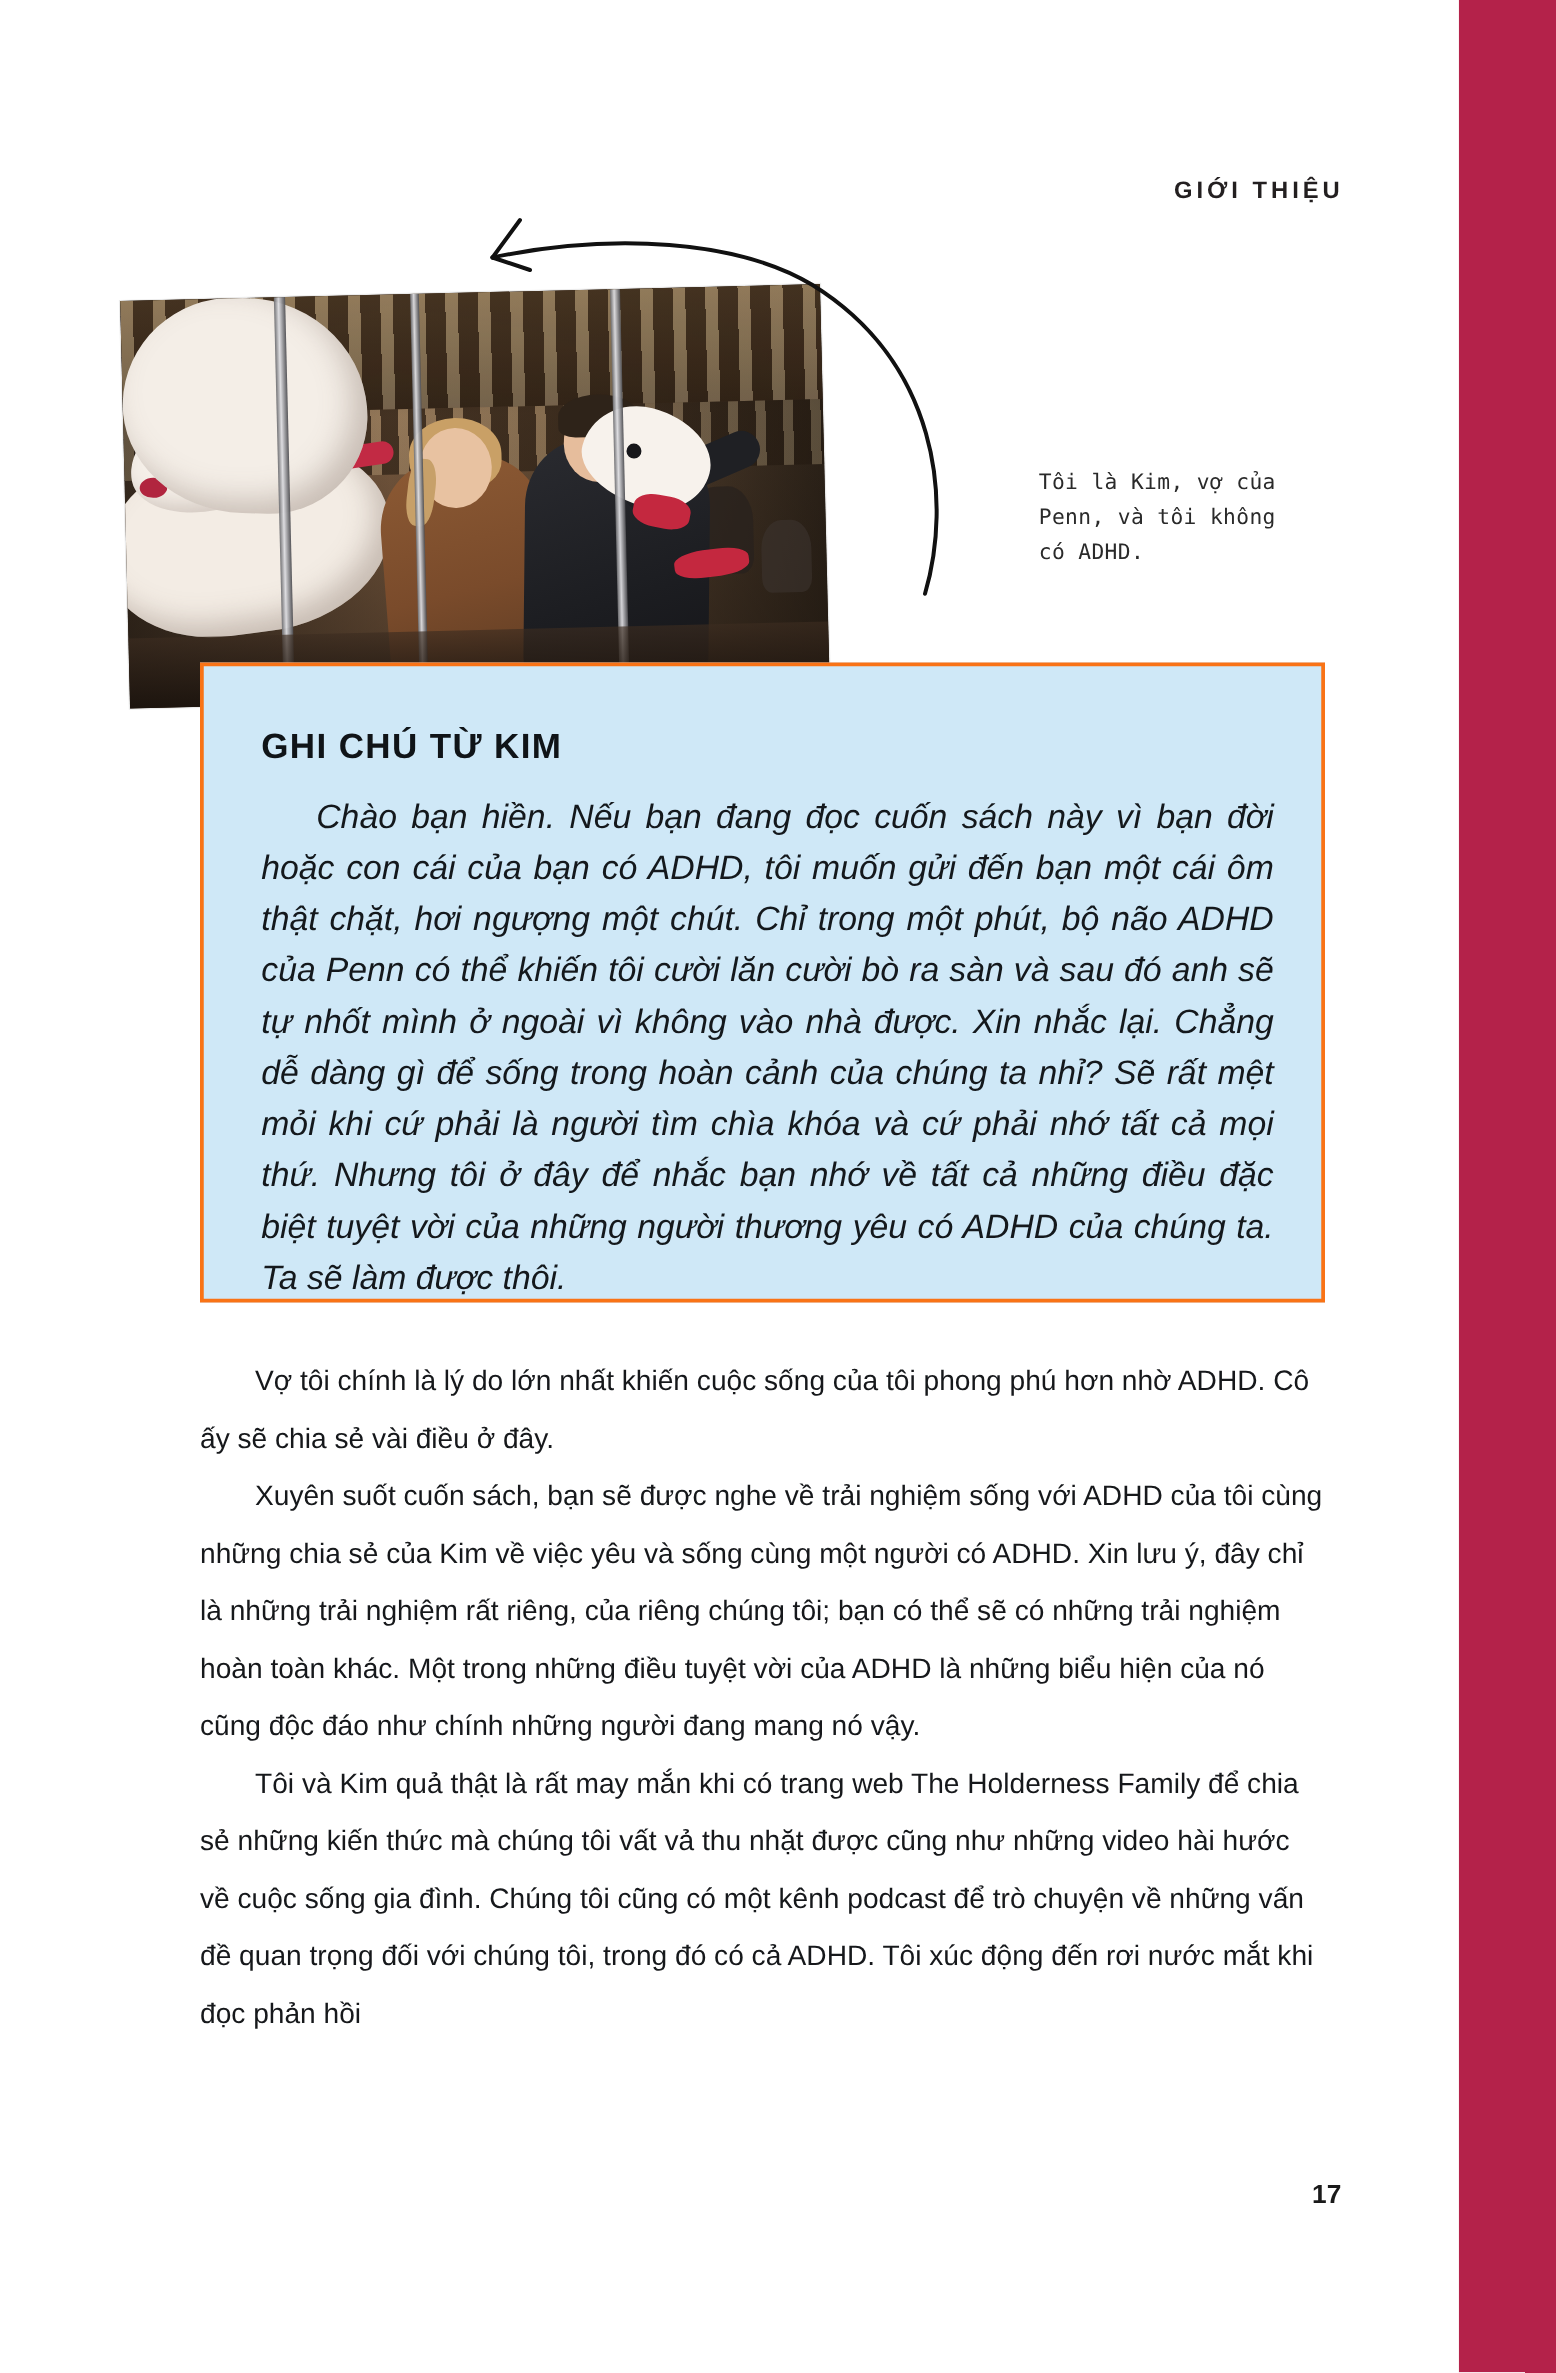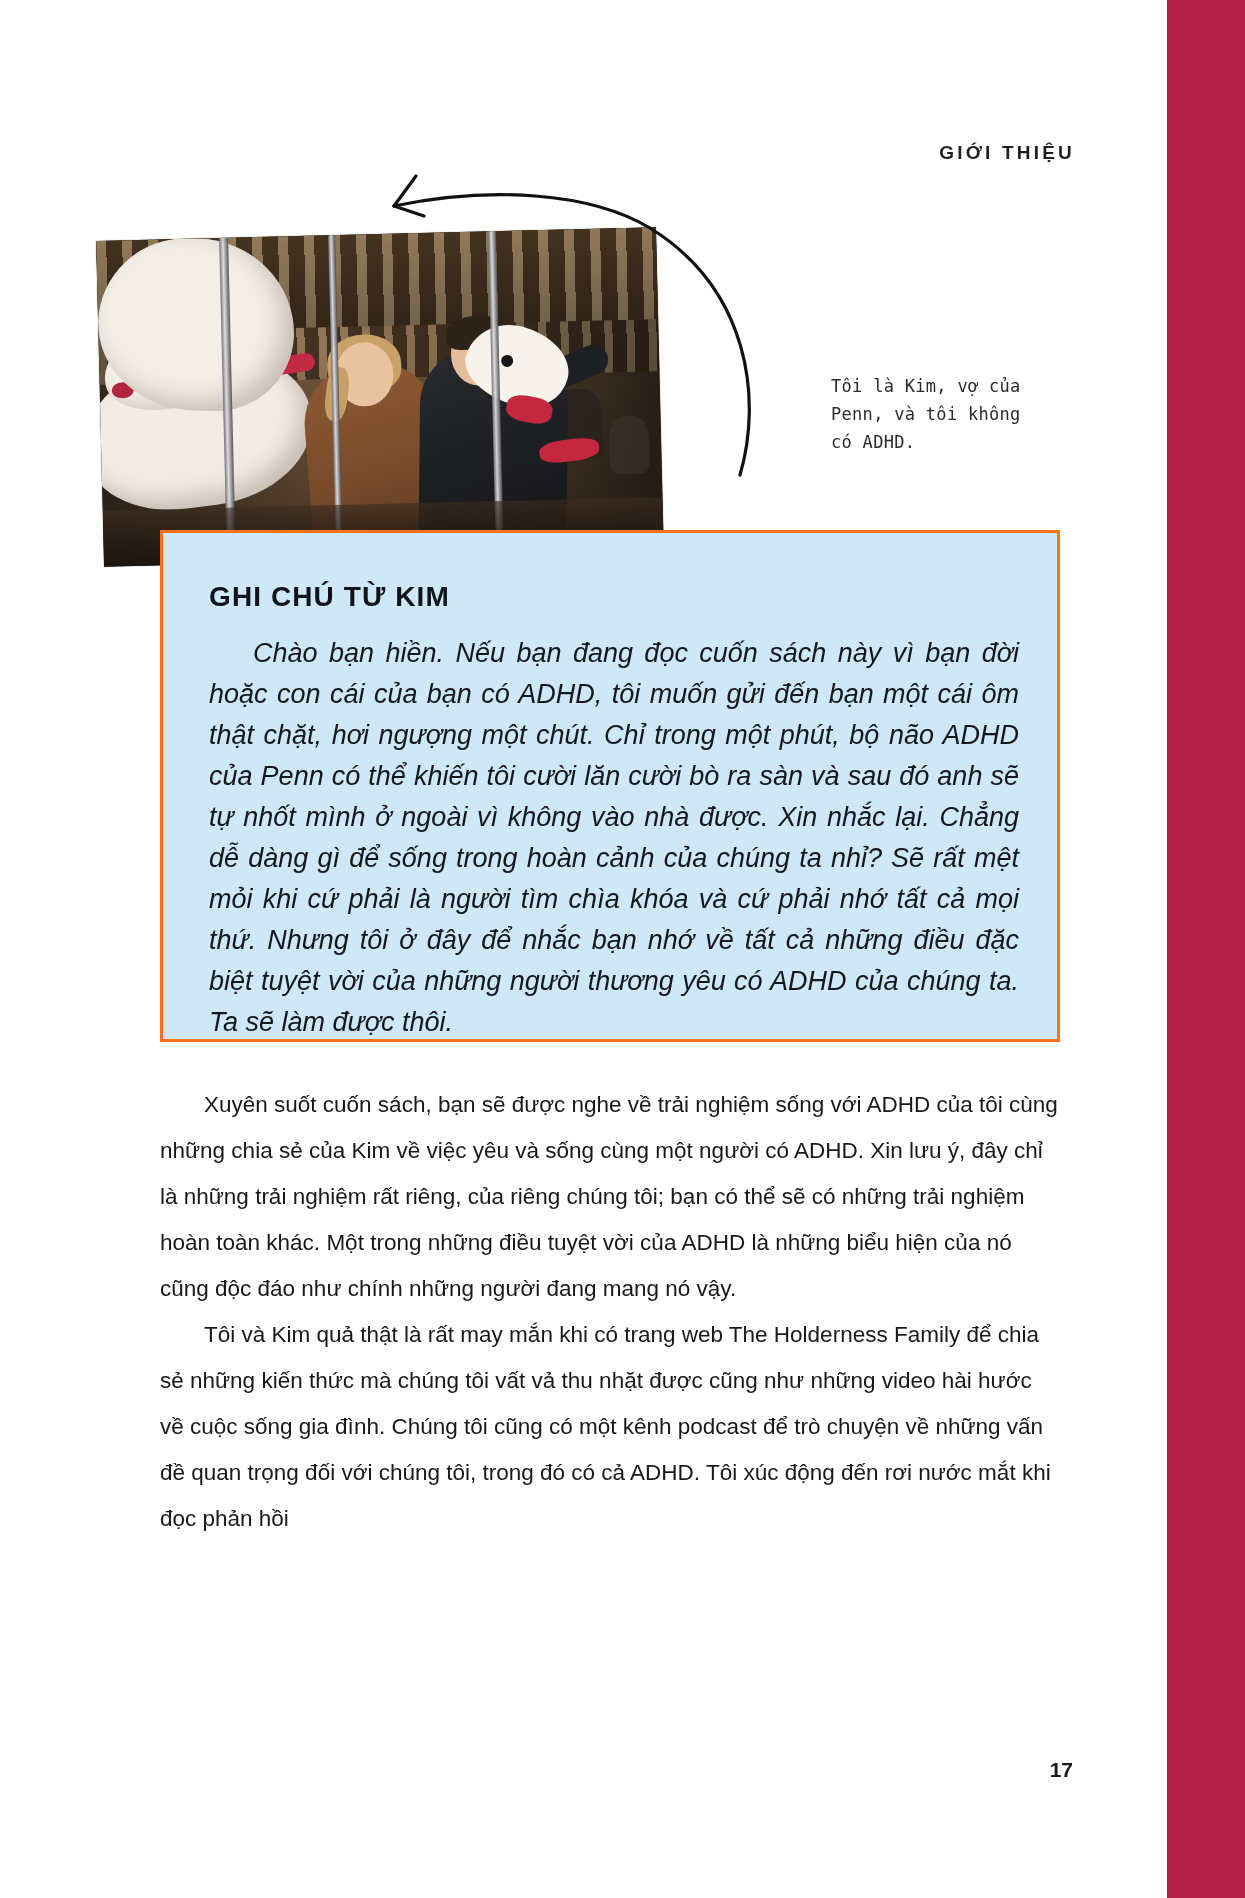--- a/index.html
+++ b/index.html
@@ -311,21 +311,21 @@
     color: #16181b;
   }
   .body-text p {
     margin: 0;
     text-indent: 44px;
   }
   
   .page-number {
     position: absolute;
     right: 172px;
-    bottom: 116px;
+    bottom: 130px;
     font-size: 21px;
     font-weight: 700;
     color: #1a1a1a;
   }
 </style>
 </head>
 <body>
 
 <div class="page">
 
@@ -372,19 +372,20 @@
   </svg>
 
   <div class="caption">Tôi là Kim, vợ của Penn, và tôi không có ADHD.</div>
 
   <div class="note-box">
     <div class="note-title">GHI CHÚ TỪ KIM</div>
     <div class="note-body">Chào bạn hiền. Nếu bạn đang đọc cuốn sách này vì bạn đời hoặc con cái của bạn có ADHD, tôi muốn gửi đến bạn một cái ôm thật chặt, hơi ngượng một chút. Chỉ trong một phút, bộ não ADHD của Penn có thể khiến tôi cười lăn cười bò ra sàn và sau đó anh sẽ tự nhốt mình ở ngoài vì không vào nhà được. Xin nhắc lại. Chẳng dễ dàng gì để sống trong hoàn cảnh của chúng ta nhỉ? Sẽ rất mệt mỏi khi cứ phải là người tìm chìa khóa và cứ phải nhớ tất cả mọi thứ. Nhưng tôi ở đây để nhắc bạn nhớ về tất cả những điều đặc biệt tuyệt vời của những người thương yêu có ADHD của chúng ta. Ta sẽ làm được thôi.</div>
   </div>
 
   <div class="body-text">
+    <p>Vợ tôi chính là lý do lớn nhất khiến cuộc sống của tôi phong phú hơn nhờ ADHD. Cô ấy sẽ chia sẻ vài điều ở đây.</p>
     <p>Xuyên suốt cuốn sách, bạn sẽ được nghe về trải nghiệm sống với ADHD của tôi cùng những chia sẻ của Kim về việc yêu và sống cùng một người có ADHD. Xin lưu ý, đây chỉ là những trải nghiệm rất riêng, của riêng chúng tôi; bạn có thể sẽ có những trải nghiệm hoàn toàn khác. Một trong những điều tuyệt vời của ADHD là những biểu hiện của nó cũng độc đáo như chính những người đang mang nó vậy.</p>
     <p>Tôi và Kim quả thật là rất may mắn khi có trang web The Holderness Family để chia sẻ những kiến thức mà chúng tôi vất vả thu nhặt được cũng như những video hài hước về cuộc sống gia đình. Chúng tôi cũng có một kênh podcast để trò chuyện về những vấn đề quan trọng đối với chúng tôi, trong đó có cả ADHD. Tôi xúc động đến rơi nước mắt khi đọc phản hồi</p>
   </div>
 
   <div class="page-number">17</div>
 
 </div>
 
 </body></html>

